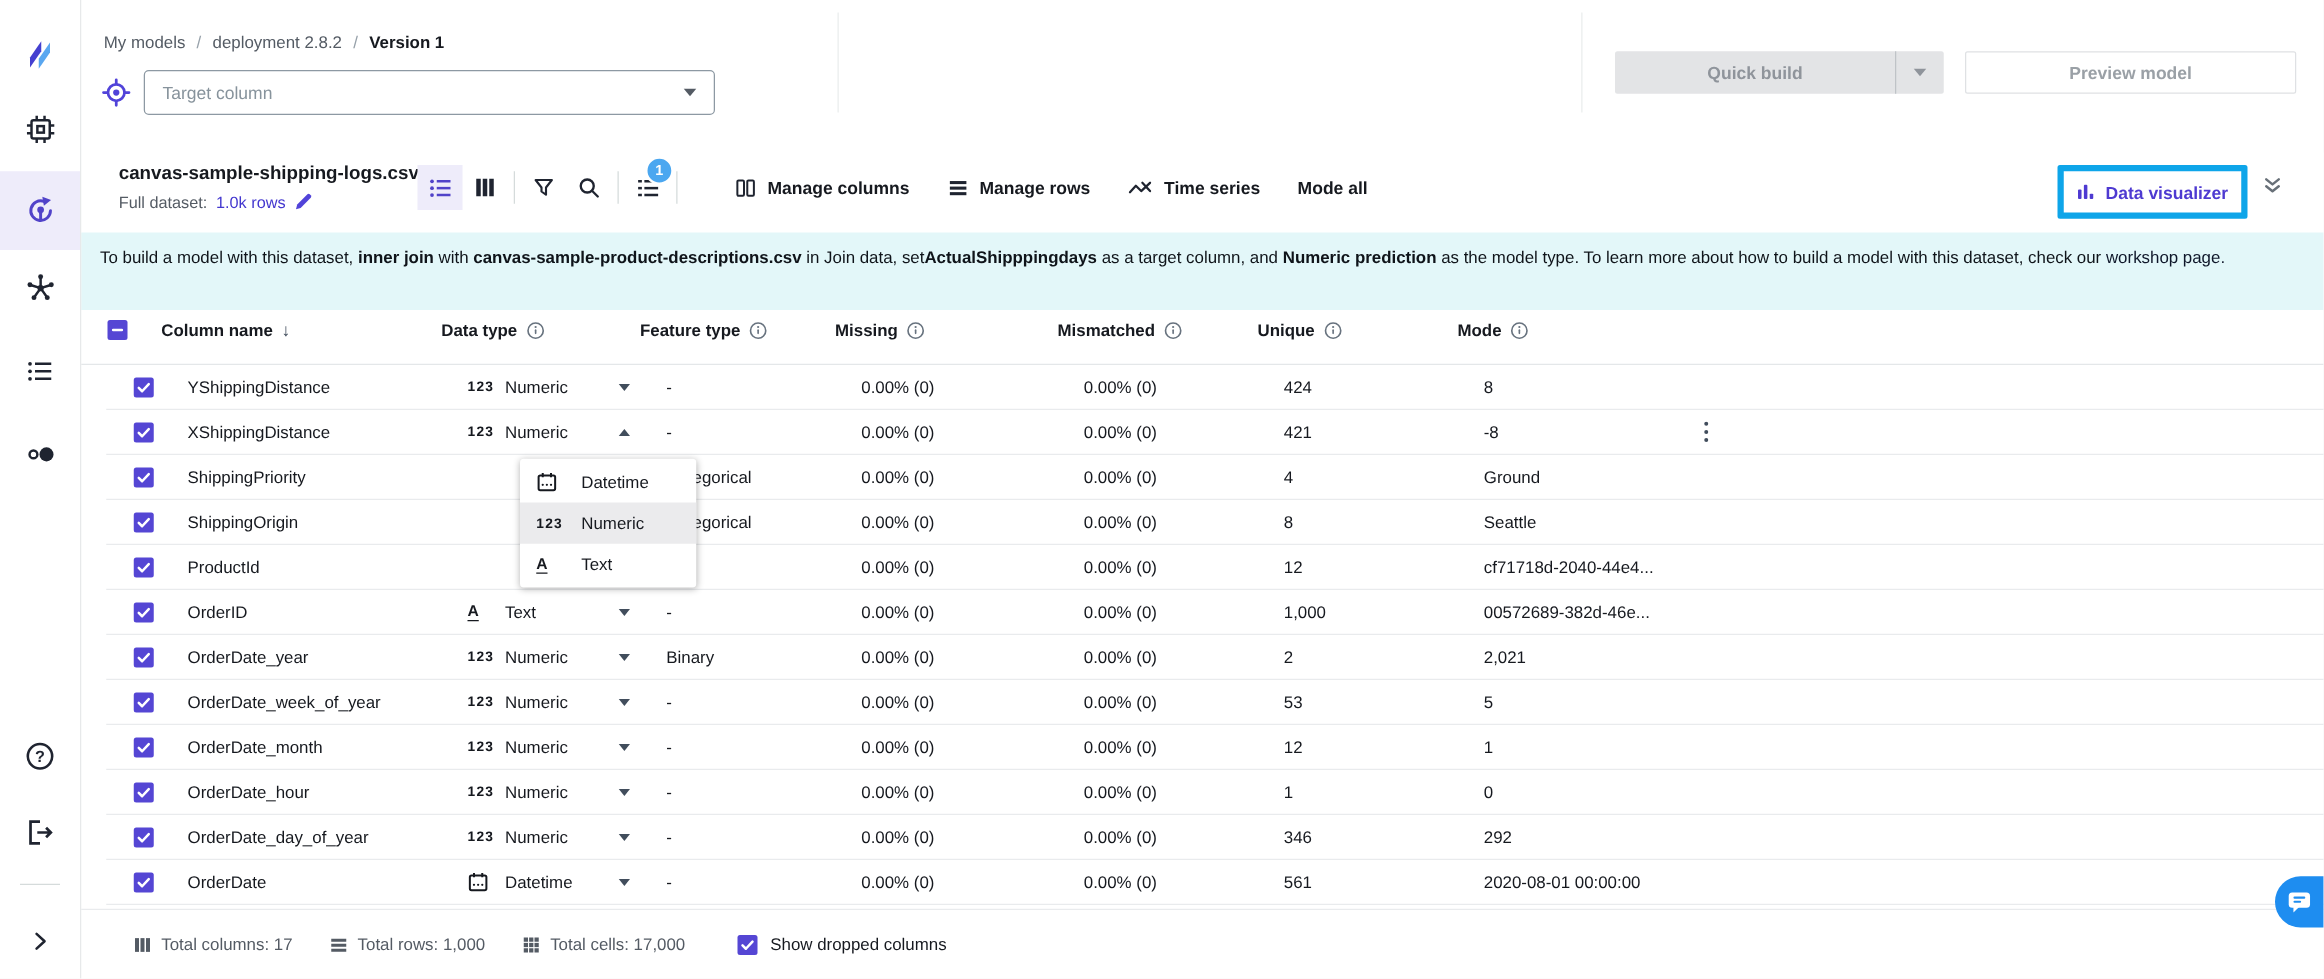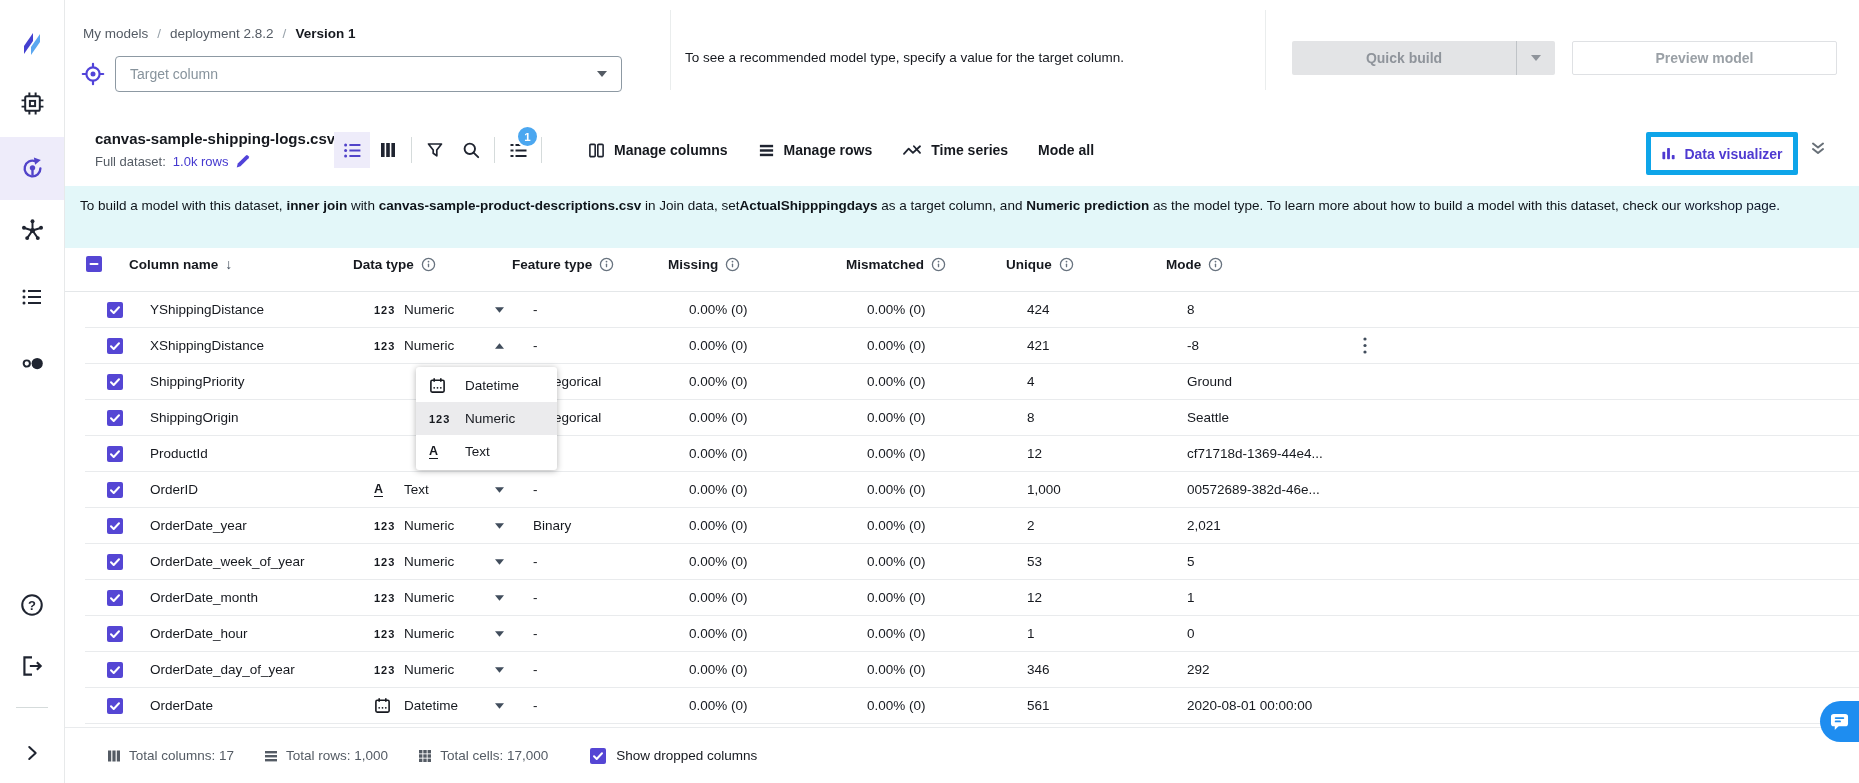--- a/index.html
+++ b/index.html
@@ -11,21 +11,21 @@
   .side-item{position:absolute;left:0;width:64px;display:flex;justify-content:center;align-items:center;}
   .side-active{position:absolute;left:0;top:137px;width:64px;height:63px;background:#eeecfa;}
   .side-divider{position:absolute;left:16px;top:707px;width:32px;height:1px;background:#d5dbdb;}
   
   .main{position:absolute;left:64px;top:0;width:1795px;height:783px;}
   .breadcrumb{position:absolute;left:19px;top:26px;font-size:13.5px;color:#545b64;display:flex;gap:9px;align-items:center;}
   .crumb{color:#545b64;cursor:pointer;}
   .crumb.current{color:#16191f;font-weight:bold;}
   .crumb-sep{color:#97a1aa;}
   .target-icon{position:absolute;left:16px;top:61px;}
-  .target-select{position:absolute;left:51px;top:56px;width:507px;height:36px;border:1px solid #8d99a3;
+  .target-select{position:absolute;left:51px;top:56px;width:457px;height:36px;border:1px solid #8d99a3;
     border-radius:4px;display:flex;align-items:center;padding:0 14px;box-sizing:border-box;cursor:pointer;background:#fff;}
   .target-placeholder{color:#87939c;font-size:14px;flex:1;}
   .sel-caret{width:0;height:0;border-left:5px solid transparent;border-right:5px solid transparent;border-top:6px solid #545b64;}
   .top-divider{position:absolute;top:10px;width:1px;height:80px;background:#eaeded;}
   .hint-text{position:absolute;left:621px;top:50px;font-size:13.5px;color:#16191f;}
   .btn{position:absolute;top:41px;height:34px;border-radius:2px;font-size:14px;font-weight:bold;
     display:flex;align-items:center;justify-content:center;box-sizing:border-box;cursor:default;}
   .btn-quick{left:1228px;width:263px;background:#e3e4e6;color:#8f949b;padding:0;}
   .btn-quick .qb-label{flex:1;text-align:center;}
   .qb-caret-box{width:38px;height:34px;border-left:1px solid #bfc3c7;display:flex;align-items:center;justify-content:center;}
@@ -176,21 +176,20 @@
         <circle cx="13" cy="13" r="6.6" fill="none" stroke="#5143d9" stroke-width="2.2"></circle>
         <circle cx="13" cy="13" r="2.5" fill="#5143d9"></circle>
         <path d="M13 2.8 V6 M13 20 V23.2 M2.8 13 H6 M20 13 H23.2" stroke="#5143d9" stroke-width="2.2" stroke-linecap="round"></path>
       </svg>
     </div>
     <div class="target-select">
       <span class="target-placeholder">Target column</span>
       <span class="sel-caret"></span>
     </div>
     <div class="top-divider" style="left:606px;"></div>
-    <div class="hint-text">To see a recommended model type, specify a value for the target column.</div>
     <div class="top-divider" style="left:1201px;"></div>
     <div class="btn btn-quick">
       <span class="qb-label">Quick build</span>
       <span class="qb-caret-box">
           <span class="qb-caret"></span>
         </span>
     </div>
     <div class="btn btn-preview">Preview model</div>
 
     <div class="toolbar">
@@ -489,21 +488,21 @@
                 <path d="M2 6.3 L4.7 9 L10 3.3" stroke="#fff" stroke-width="2" fill="none" stroke-linecap="round" stroke-linejoin="round"></path>
               </svg>
             </span>
           </div>
     <div class="td">ProductId</div>
     <div class="td"></div>
     <div class="td">-</div>
     <div class="td">0.00% (0)</div>
     <div class="td">0.00% (0)</div>
     <div class="td">12</div>
-    <div class="td">cf71718d-1369-44e4...</div>
+    <div class="td">cf71718d-2040-44e4...</div>
     <div class="td"></div>
   </div>
         <div class="grid-row trow">
     <div class="td">
             <span class="cb">
               <svg width="12" height="12" viewBox="0 0 12 12">
                 <path d="M2 6.3 L4.7 9 L10 3.3" stroke="#fff" stroke-width="2" fill="none" stroke-linecap="round" stroke-linejoin="round"></path>
               </svg>
             </span>
           </div>

